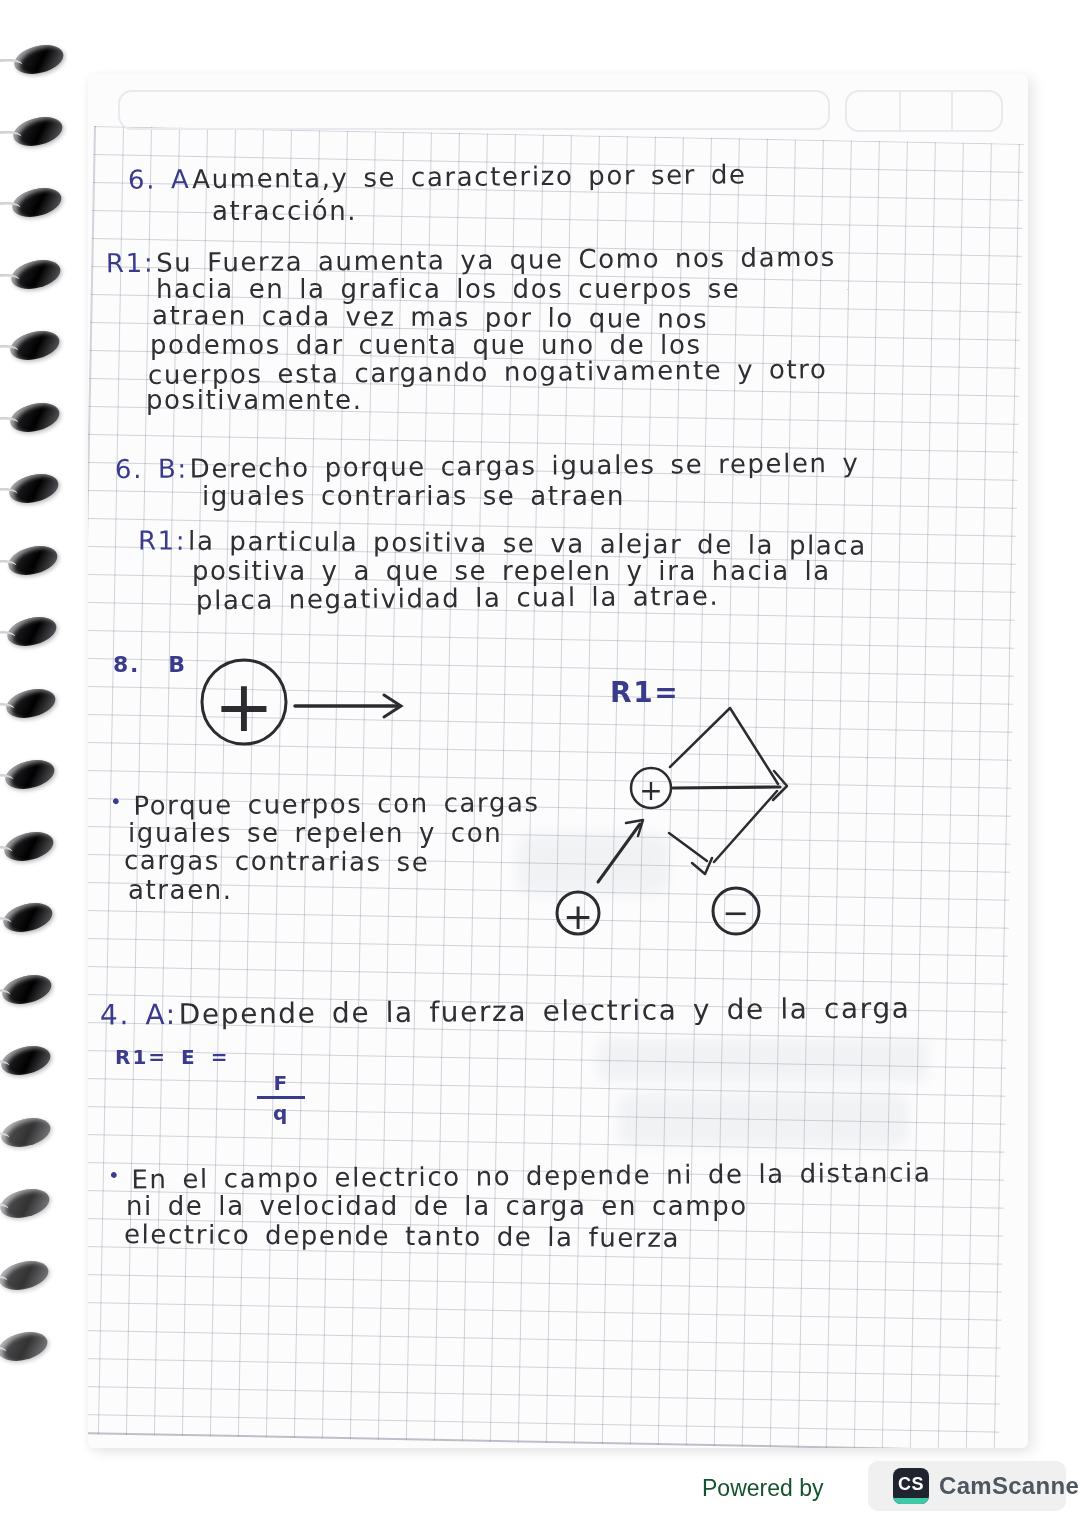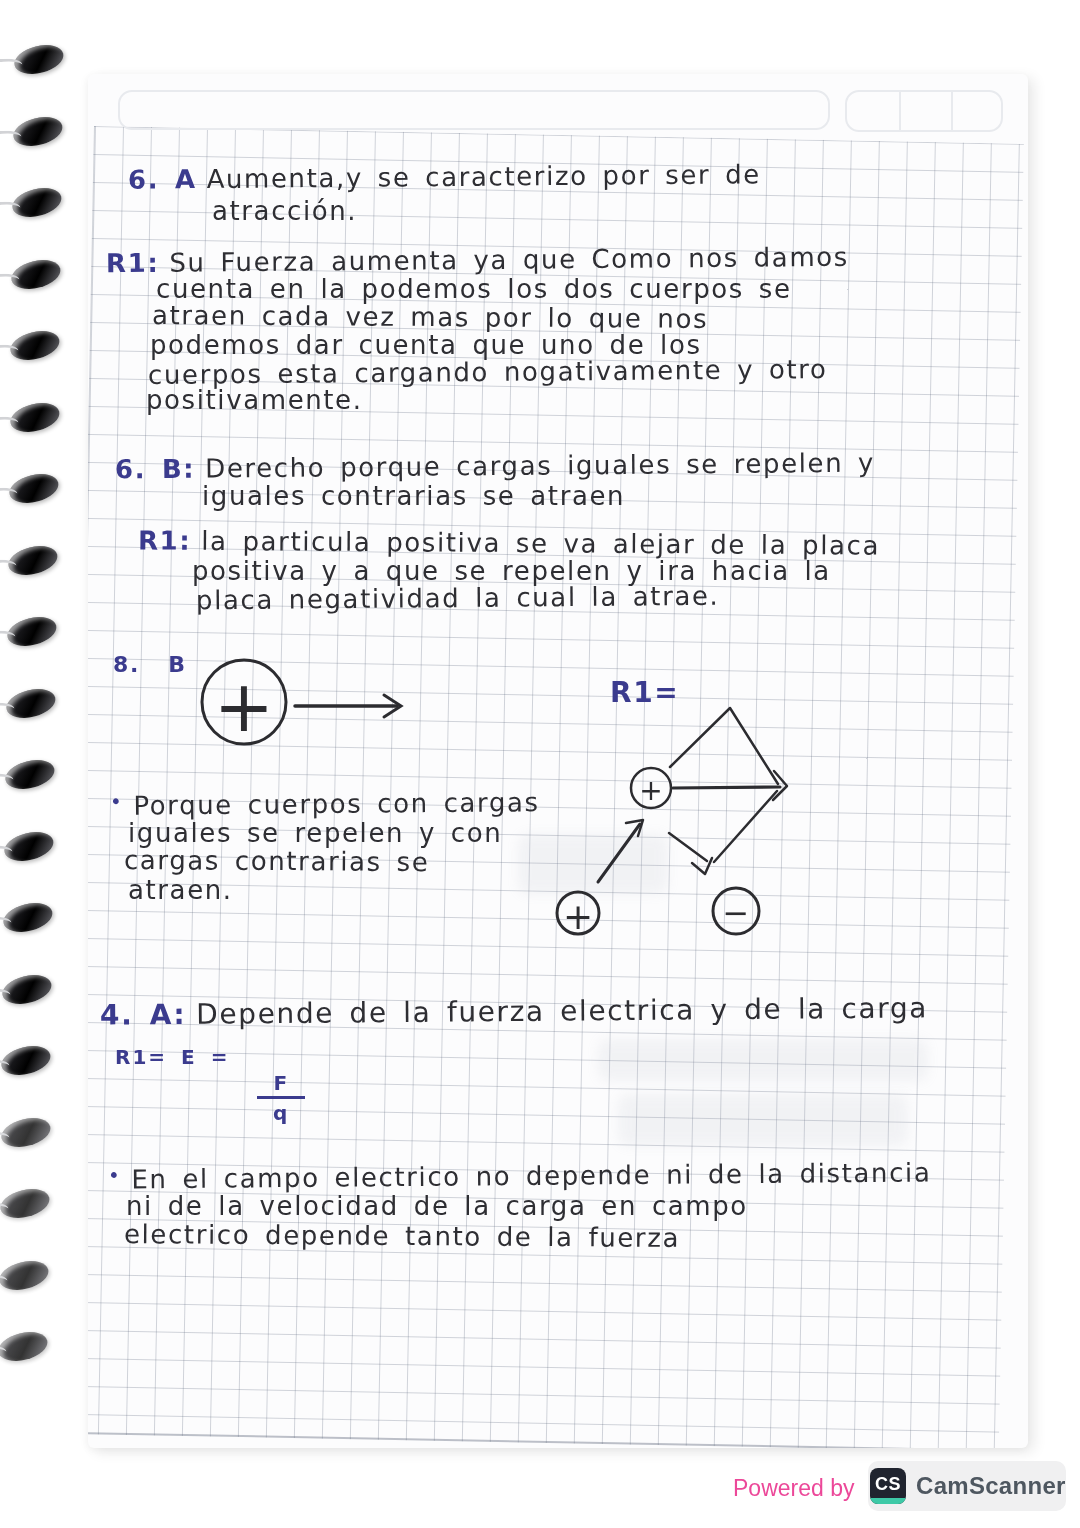--- a/index.html
+++ b/index.html
@@ -39,43 +39,43 @@
     background:linear-gradient(130deg,#6a6a6e 0%,#17171a 30%,#000 55%,#3d3d41 80%,#757579 100%);
     transform:rotate(-14deg);
     box-shadow:inset 4px 3px 4px rgba(255,255,255,.5), 1px 2px 4px rgba(0,0,0,.28);}
   .ring::before{content:"";position:absolute;left:-30px;top:4px;width:38px;height:12px;
     border-top:3px solid #d2d3d6;border-radius:50%;transform:rotate(10deg);}
 
   
   .hw{position:absolute;z-index:3;color:var(--ink);font-size:26px;
     letter-spacing:1.6px;word-spacing:5px;white-space:nowrap;
     font-family:"DejaVu Sans", sans-serif;}
-  .hw .mk{color:var(--blue);margin-right:10px;font-weight:bold}
+  .hw .mk{color:var(--blue);margin-right:2px;font-weight:normal}
   .blue{color:var(--blue);font-weight:bold}
   .rot-a{transform:rotate(-.5deg)}
   .rot-b{transform:rotate(.4deg)}
   .bullet{color:var(--blue);margin-right:10px;font-size:20px;vertical-align:6px}
 
   
   .formula{font-size:20px;letter-spacing:2px}
   .frac{display:inline-flex;flex-direction:column;align-items:center;
     margin-left:14px;vertical-align:-26px}
   .frac .num{border-bottom:3px solid var(--blue);padding:0 16px 3px;line-height:1}
   .frac .den{padding-top:4px;line-height:1}
 
   
   .sketch{position:absolute;z-index:3}
   .sketch *{vector-effect:non-scaling-stroke}
 
   
   .footer{position:absolute;left:0;top:1455px;width:1080px;height:70px;z-index:4}
-  .powered{position:absolute;left:733px;top:20px;font-size:23px;color:#ec4899;
+  .powered{position:absolute;left:702px;top:20px;font-size:23px;color:#14532d;
     font-family:"Liberation Sans", sans-serif;}
   .badge{position:absolute;left:868px;top:6px;width:198px;height:50px;
-    background:#f0f0f1;border-radius:10px;display:flex;align-items:center;padding-left:2px}
+    background:#f0f0f1;border-radius:10px;display:flex;align-items:center;padding-left:25px}
   .cs-logo{position:relative;width:36px;height:36px;background:#20242f;border-radius:8px;
     display:flex;align-items:center;justify-content:center;overflow:hidden;flex:0 0 36px}
   .cs-logo span{color:#fff;font-weight:bold;font-size:18px;letter-spacing:.5px;
     font-family:"Liberation Sans", sans-serif;margin-top:-4px}
   .cs-logo::after{content:"";position:absolute;left:0;right:0;bottom:0;height:6px;background:#3ec9a7}
   .brand{margin-left:10px;font-size:24px;font-weight:bold;color:#4e5760;
     font-family:"Liberation Sans", sans-serif;letter-spacing:.3px}
 </style>
 </head>
 <body>
@@ -99,21 +99,21 @@
   <div class="hw rot-a" style="left:128px;top:162px">
     <span class="mk">6. A</span><span>Aumenta,y se caracterizo por ser de</span>
   </div>
   <div class="hw" style="left:212px;top:196px">
     <span>atracción.</span>
   </div>
 
   <div class="hw rot-a" style="left:106px;top:245px">
     <span class="mk">R1:</span><span>Su Fuerza aumenta ya que Como nos damos</span>
   </div>
-  <div class="hw" style="left:156px;top:274px"><span>cuenta en la podemos los dos cuerpos se</span></div>
+  <div class="hw" style="left:156px;top:274px"><span>hacia en la grafica los dos cuerpos se</span></div>
   <div class="hw rot-b" style="left:152px;top:302px"><span>atraen cada vez mas por lo que nos</span></div>
   <div class="hw" style="left:150px;top:330px"><span>podemos dar cuenta que uno de los</span></div>
   <div class="hw rot-a" style="left:148px;top:357px"><span>cuerpos esta cargando nogativamente y otro</span></div>
   <div class="hw" style="left:146px;top:385px"><span>positivamente.</span></div>
 
   <div class="hw rot-a" style="left:115px;top:451px">
     <span class="mk">6. B:</span><span>Derecho porque cargas iguales se repelen y</span>
   </div>
   <div class="hw" style="left:202px;top:481px"><span>iguales contrarias se atraen</span></div>
 

